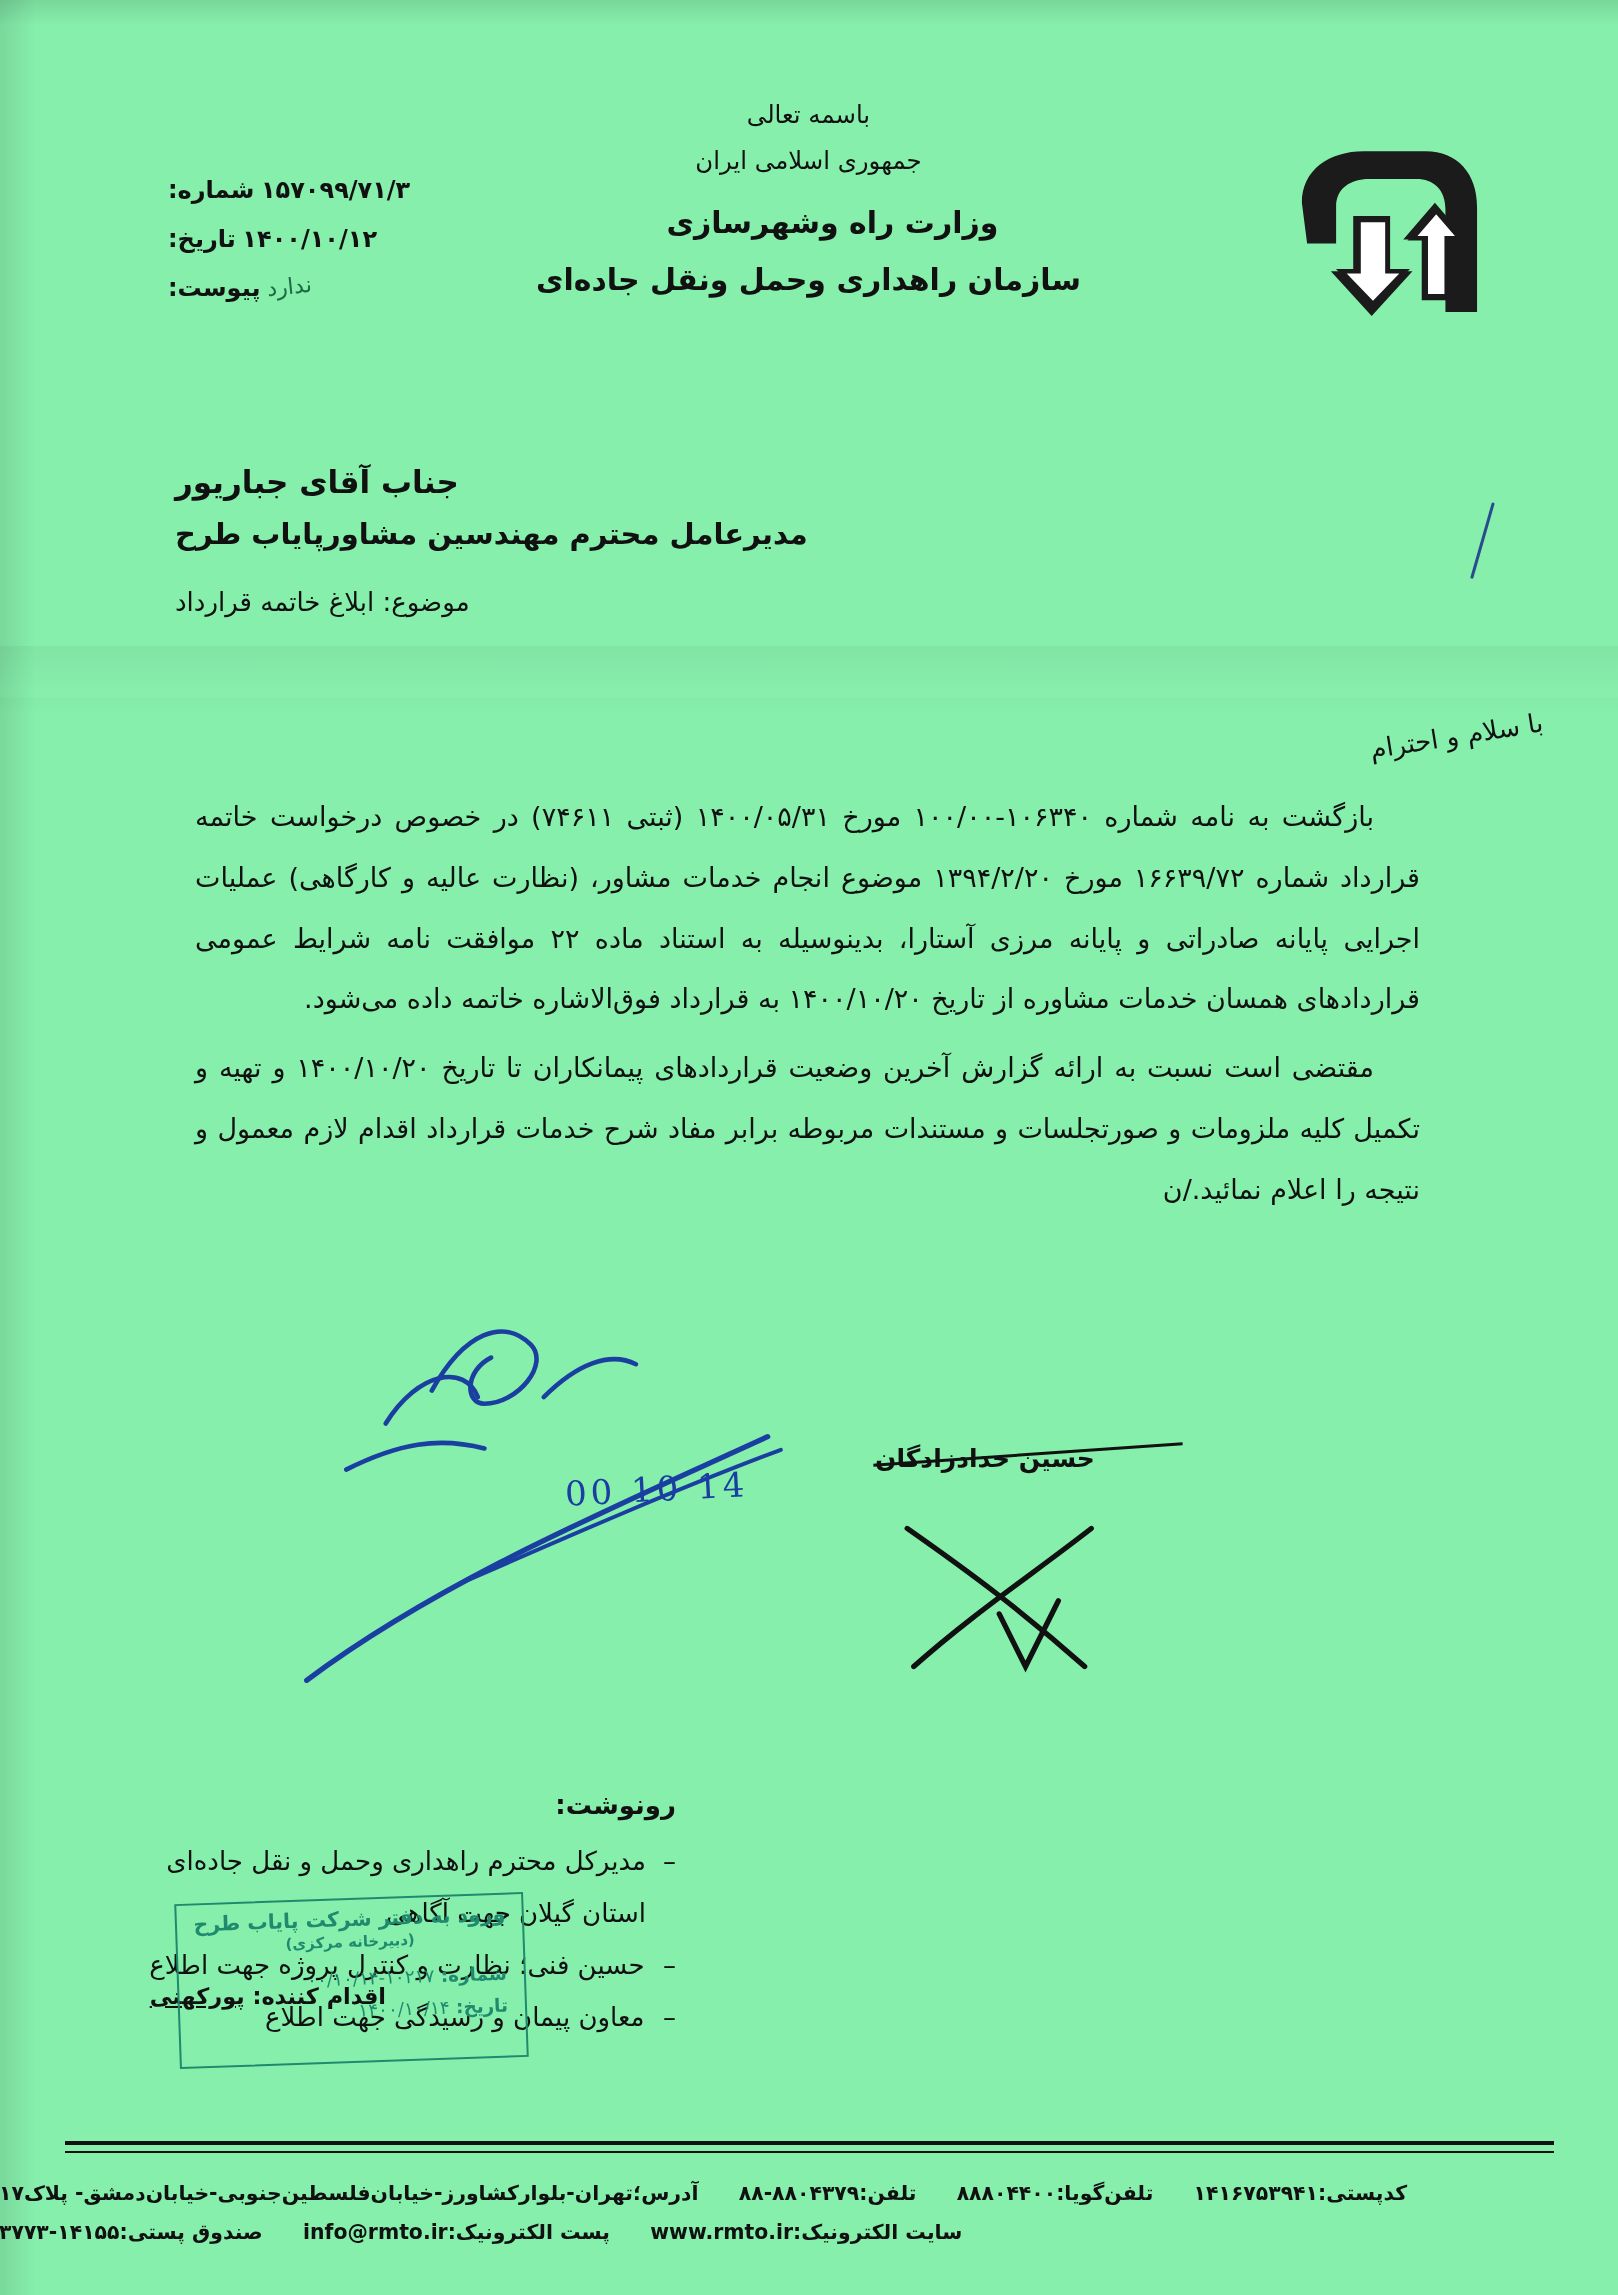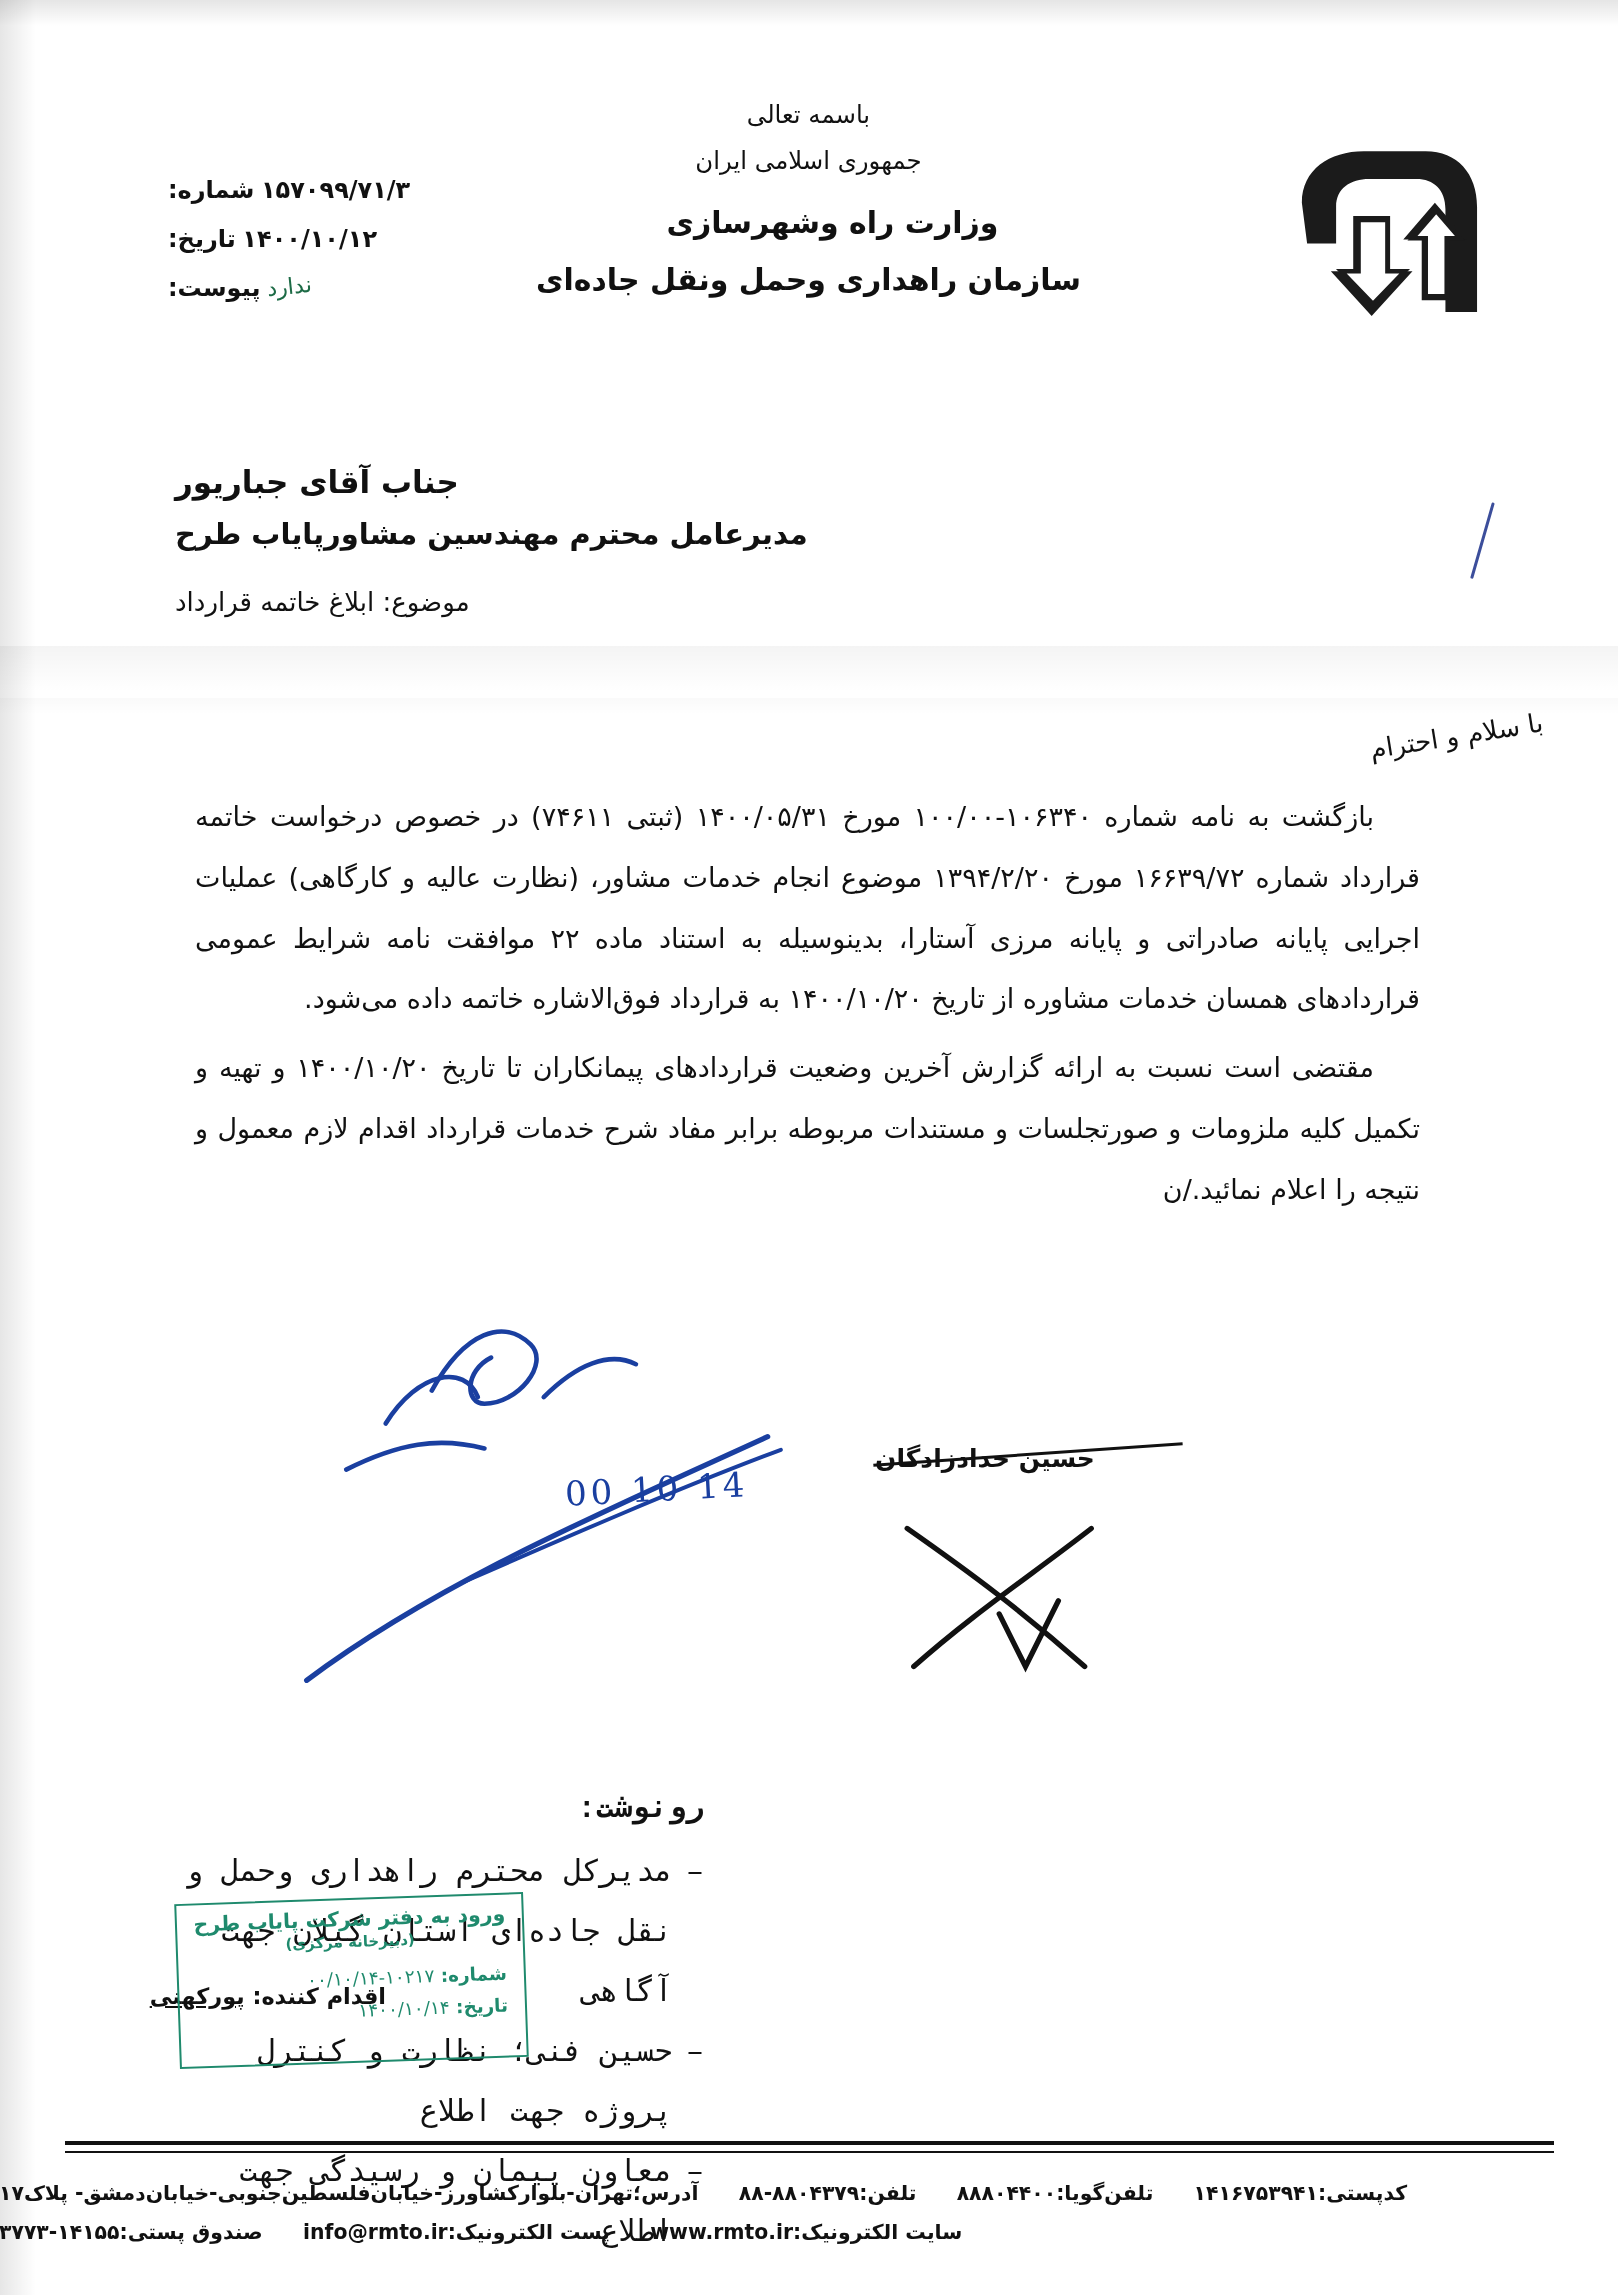--- a/index.html
+++ b/index.html
@@ -1,20 +1,20 @@
 <!DOCTYPE html>
 <html lang="fa" dir="rtl" style="font-size:10.5px"><head>
 <meta charset="utf-8">
 <style>
   html,body{margin:0;padding:0;background:#8d8d8d;}
   body{font-family:"DejaVu Sans","Liberation Sans",sans-serif;}
   .page{
     position:relative;
     width:1619px;height:2295px;
-    background:#ffffff;
+    background:#86efac;
     margin:0 auto;
     overflow:hidden;
     color:#111;
   }
   
   .scan-shade{
     position:absolute;pointer-events:none;
     background:linear-gradient(180deg,rgba(0,0,0,0.045),rgba(0,0,0,0));
   }
   .edge-left{position:absolute;left:0;top:0;width:37px;height:2295px;
@@ -94,22 +94,22 @@
   
   .blue-sig{position:absolute;top:1272px;right:758px;width:593px;height:461px;}
   .blue-date{
     position:absolute;top:1469px;right:870px;
     font-family:"DejaVu Serif","Liberation Serif",serif;
     font-size:34px;color:#1a3fa0;letter-spacing:4px;transform:rotate(-3deg);
   }
 
   
   .cc{
-    position:absolute;top:1779px;right:914px;width:540px;text-align:right;
-    font-size:30px;line-height:2.0;font-family:Liberation Mono, monospace;
+    position:absolute;top:1779px;right:942px;width:540px;text-align:right;
+    font-size:26px;line-height:2.0;
   }
   .cc .cc-title{font-weight:bold;margin-bottom:4px;}
   .cc ul{list-style:none;margin:0;padding:0;}
   .cc li{display:flex;gap:17px;justify-content:flex-start;}
   .cc li .dash{width:14.5px;}
   .doer{
     position:absolute;top:1983px;right:1232px;font-size:22.4px;font-weight:bold;
   }
   .doer u{text-decoration:underline;}
 

